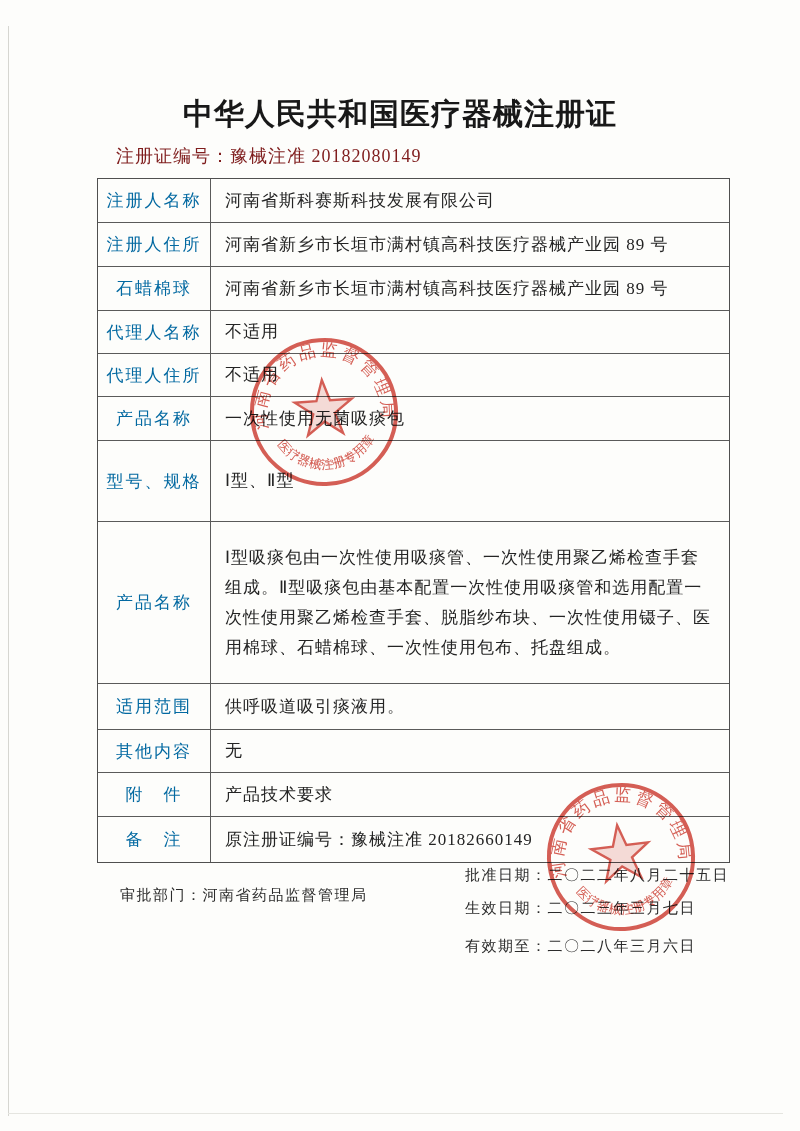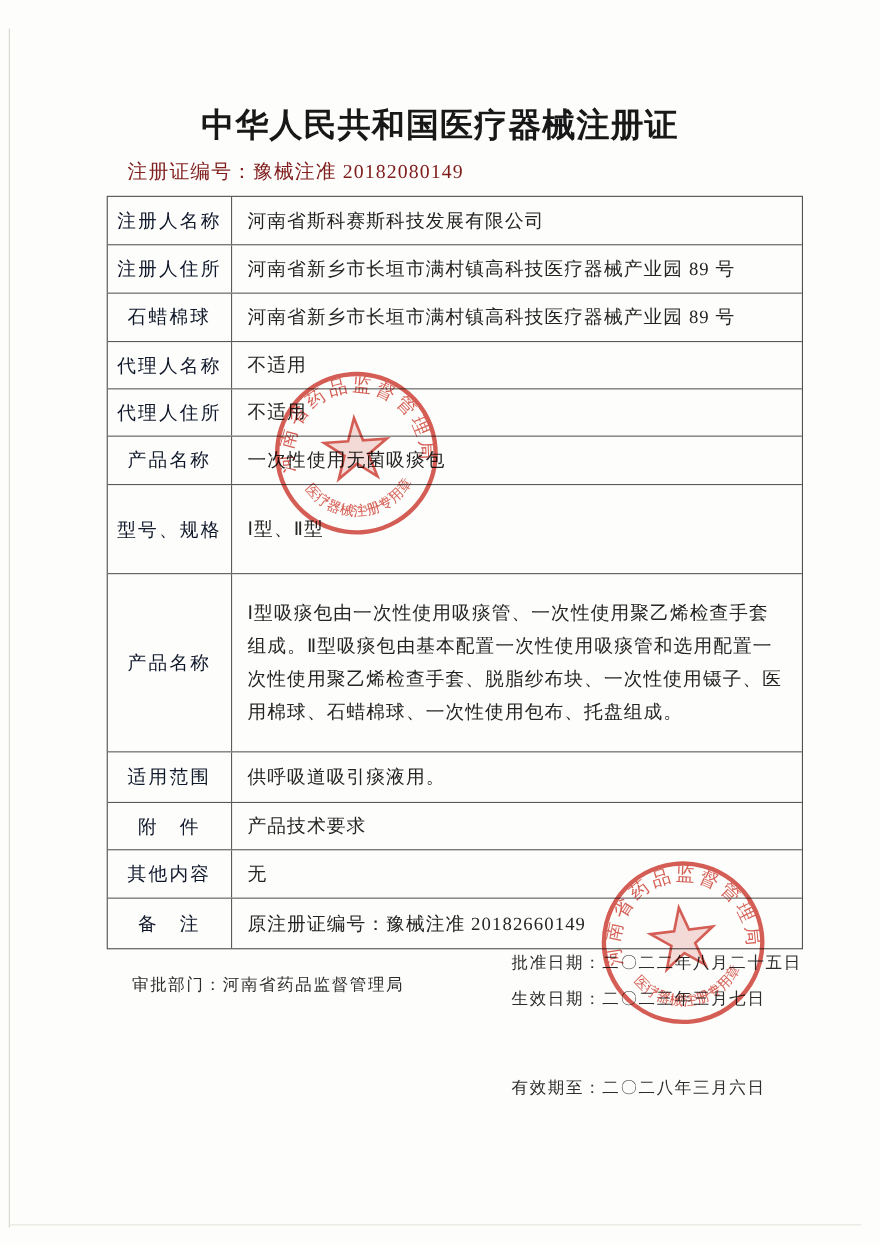--- a/index.html
+++ b/index.html
@@ -49,42 +49,42 @@
   .row:nth-child(4),.row:nth-child(5),.row:nth-child(10){height:42px;}
   .row:nth-child(7){height:80px;}
   .row:nth-child(8){height:161px;}
   .row:nth-child(9),.row:nth-child(12){height:45px;}
   .row:last-child{border-bottom:none;}
   .cell-label{
     width:112px;flex:0 0 112px;
     border-right:1px solid #5a5a5a;
     display:flex;align-items:center;justify-content:center;
     font-size:17px;letter-spacing:2px;
-    color:#0f172a;
+    color:#0369a1;
     text-align:center;
   }
   .cell-value{
     flex:1;
     display:flex;align-items:center;
     padding:6px 14px;
     font-size:17px;letter-spacing:1px;line-height:30px;
     color:#242424;
   }
   .footer-dept{
     position:absolute;left:120px;top:886px;
     font-size:15px;letter-spacing:1.5px;color:#2c2c2c;
   }
   .footer-date{
     position:absolute;left:465px;
     font-size:15px;letter-spacing:1.5px;color:#2c2c2c;
     white-space:nowrap;
   }
   .footer-date.d1{top:866px;}
   .footer-date.d2{top:899px;}
-  .footer-date.d3{top:980px;}
+  .footer-date.d3{top:937px;}
   .stamp{
     position:absolute;
     mix-blend-mode:multiply;
     opacity:0.85;
     pointer-events:none;
   }
   .stamp.s1{left:239px;top:327px;transform:rotate(-4deg);}
   .stamp.s2{left:536px;top:772px;transform:rotate(-7deg);}
   .stamp text{font-family:"Liberation Serif", serif;}
 </style>
@@ -131,26 +131,26 @@
     </div>
     <div class="row">
       <div class="cell-label">产品名称</div>
       <div class="cell-value">Ⅰ型吸痰包由一次性使用吸痰管、一次性使用聚乙烯检查手套组成。Ⅱ型吸痰包由基本配置一次性使用吸痰管和选用配置一次性使用聚乙烯检查手套、脱脂纱布块、一次性使用镊子、医用棉球、石蜡棉球、一次性使用包布、托盘组成。</div>
     </div>
     <div class="row">
       <div class="cell-label">适用范围</div>
       <div class="cell-value">供呼吸道吸引痰液用。</div>
     </div>
     <div class="row">
+      <div class="cell-label">其他内容</div>
+      <div class="cell-value">无</div>
+    </div>
+    <div class="row">
       <div class="cell-label">附　件</div>
       <div class="cell-value">产品技术要求</div>
-    </div>
-    <div class="row">
-      <div class="cell-label">其他内容</div>
-      <div class="cell-value">无</div>
     </div>
     <div class="row">
       <div class="cell-label">备　注</div>
       <div class="cell-value">原注册证编号：豫械注准 20182660149</div>
     </div>
   </div>
 
   <div class="footer-dept">审批部门：河南省药品监督管理局</div>
   <div class="footer-date d1">批准日期：二〇二二年八月二十五日</div>
   <div class="footer-date d2">生效日期：二〇二三年三月七日</div>

